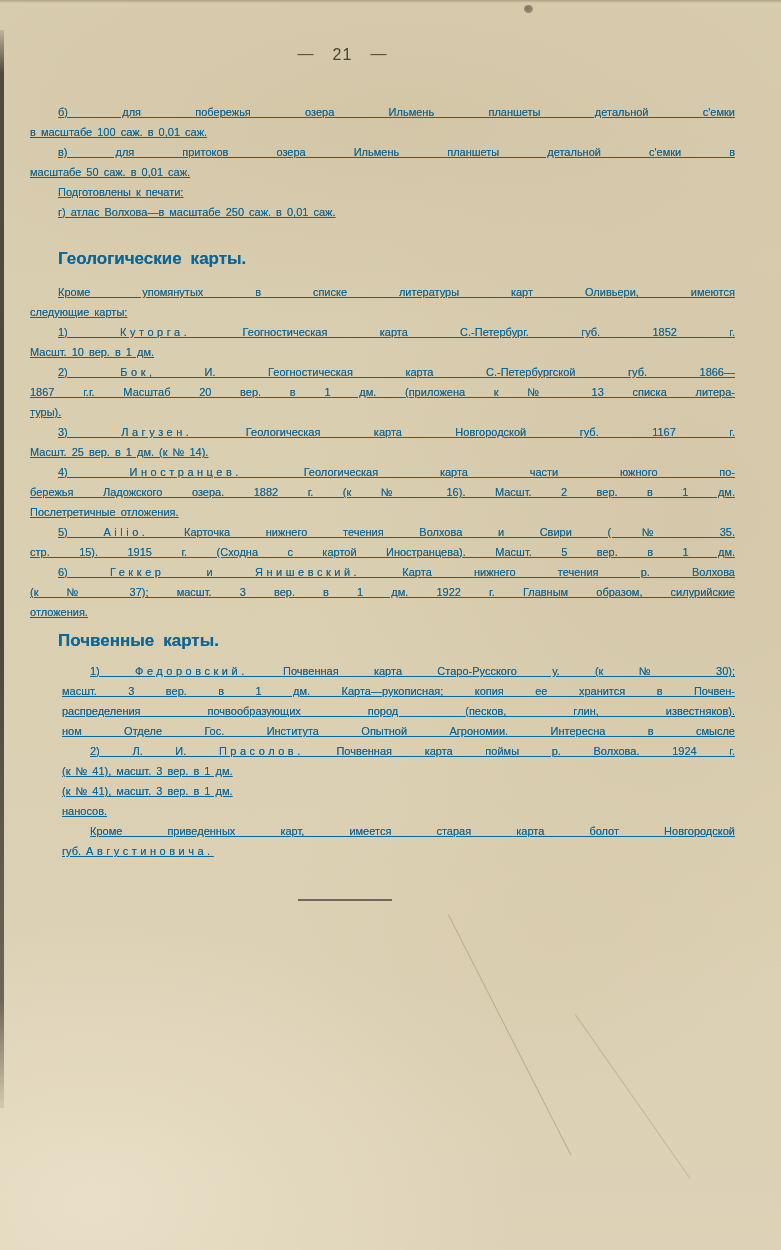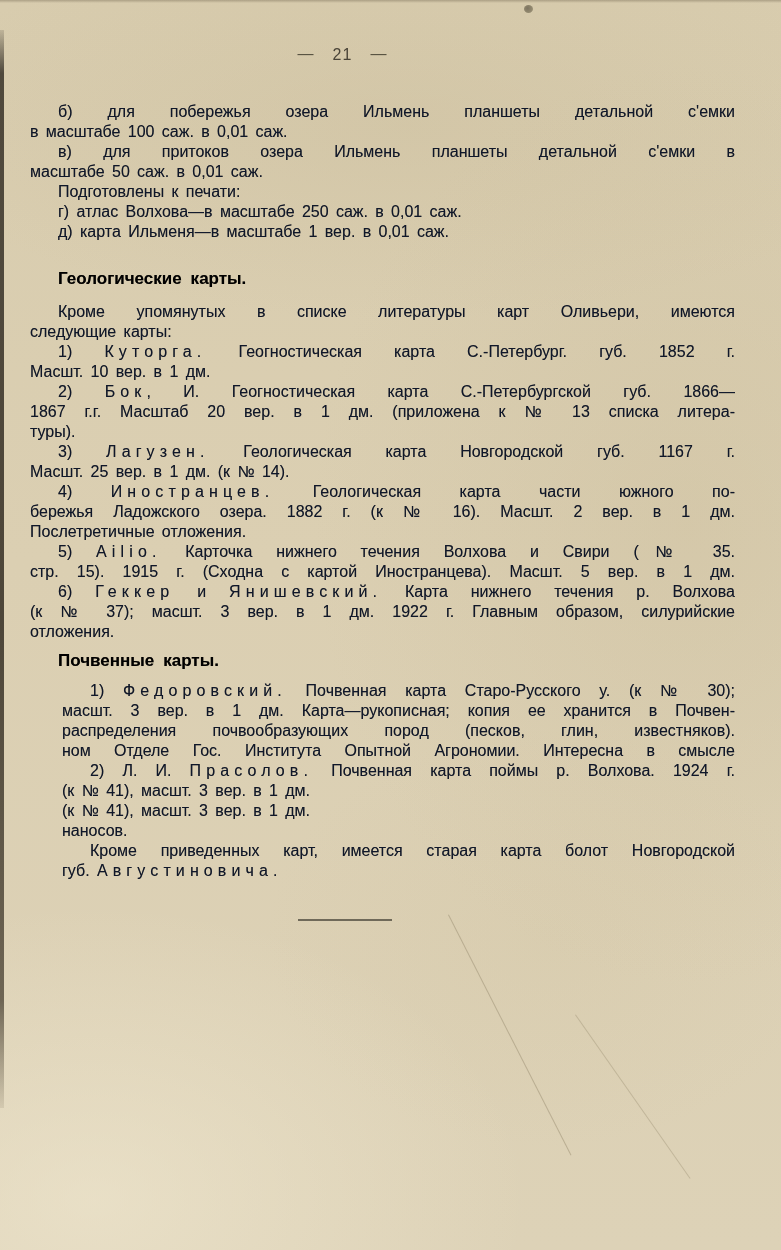--- a/index.html
+++ b/index.html
@@ -59,37 +59,38 @@
     display: flex; justify-content: center; align-items: center;
     gap: 18px; height: 20px;
     transform: translateX(-40px);
     font-size: 16px; color: #4a4438;
     letter-spacing: 1px;
   }
   .pagenum .dash { color: #55503f; position: relative; top: -1px; }
   section.para { margin: 0; }
   .line {
     height: 20px; line-height: 20px;
-    font-size: 16px;
+    font-size: 11px;
     word-spacing: 0.18em;
     white-space: nowrap;
-    color: #0f172a;
+    color: #0369a1;
     text-shadow: 0 0 0.5px rgba(60,54,43,0.55);
+    text-decoration: underline;
   }
   .line.just {
     white-space: normal;
     text-align: justify;
     text-align-last: justify;
   }
   .line.ind { padding-left: 28px; }
   .sp { letter-spacing: 0.32em; }
   h2.heading {
     margin: 0; height: 20px; line-height: 20px;
     font-size: 17px; font-weight: bold;
-    color: #000000;
+    color: #0369a1;
     word-spacing: 0.25em;
     padding-left: 28px;
     text-shadow: 0 0 0.6px rgba(53,47,37,0.6);
   }
   #para-intro   { margin-top: 37px; }
   #heading-geo  { margin-top: 27px; }
   #para-geo     { margin-top: 13px; }
   #heading-soil { margin-top: 9px; }
   #para-soil    { margin-top: 10px; margin-left: 32px; }
   .divider {
@@ -116,21 +117,20 @@
     <span class="dash">—</span>
   </div>
 
   <section class="para" id="para-intro">
       <div class="line ind just"><span>б) для побережья озера Ильмень планшеты детальной с'емки</span></div>
       <div class="line"><span>в масштабе 100 саж. в 0,01 саж.</span></div>
       <div class="line ind just"><span>в) для притоков озера Ильмень планшеты детальной с'емки в</span></div>
       <div class="line"><span>масштабе 50 саж. в 0,01 саж.</span></div>
       <div class="line ind"><span>Подготовлены к печати:</span></div>
       <div class="line ind"><span>г) атлас Волхова—в масштабе 250 саж. в 0,01 саж.</span></div>
-      <div class="line ind"><span>д) карта Ильменя—в масштабе 1 вер. в 0,01 саж.</span></div>
     </section>
 
   <h2 class="heading" id="heading-geo">Геологические карты.</h2>
 
   <section class="para" id="para-geo">
       <div class="line ind just"><span>Кроме упомянутых в списке литературы карт Оливьери, имеются</span></div>
       <div class="line"><span>следующие карты:</span></div>
       <div class="line ind just"><span>1) </span><span class="sp">Куторга.</span><span> Геогностическая карта С.-Петербург. губ. 1852 г.</span></div>
       <div class="line"><span>Масшт. 10 вер. в 1 дм.</span></div>
       <div class="line ind just"><span>2) </span><span class="sp">Бок</span><span>, И. Геогностическая карта С.-Петербургской губ. 1866—</span></div>

